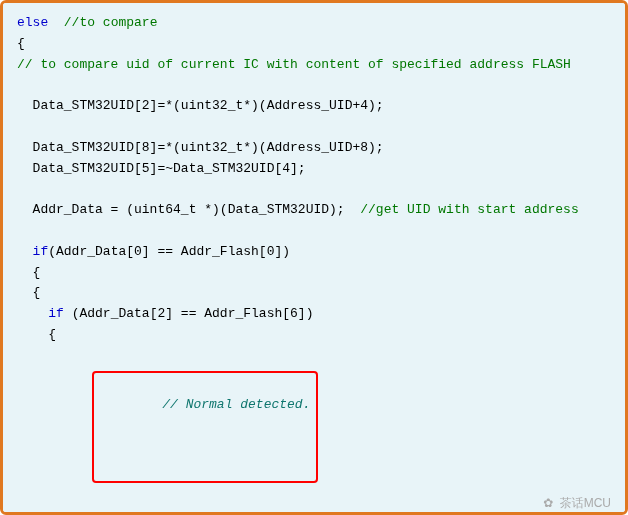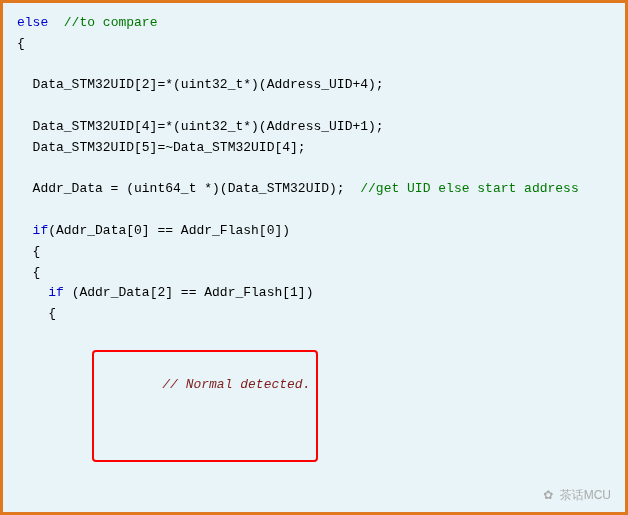--- a/index.html
+++ b/index.html
@@ -7,21 +7,21 @@
       width: 628px;
       height: 515px;
       background: #fff;
       font-family: 'Courier New', Courier, monospace;
       overflow: hidden;
     }
     .outer-container {
       width: 628px;
       height: 515px;
       border: 3px solid #e07820;
-      border-radius: 0;
+      border-radius: 6px;
       background: #e8f4f8;
       position: relative;
       overflow: hidden;
     }
     .code-area {
       padding: 10px 14px 30px 14px;
       font-size: 13px;
       line-height: 1.6;
       color: #000;
       background: #e8f4f8;
@@ -35,65 +35,66 @@
     .plain { color: #000; }
     .highlight-box {
       display: inline-block;
       border: 2px solid red;
       border-radius: 4px;
       padding: 2px 6px;
       margin: 2px 0;
       background: #e8f4f8;
     }
     .highlight-text {
-      color: #7f1d1d;
+      color: #0f766e;
       font-style: italic;
     }
     .watermark {
       position: absolute;
-      bottom: 8px;
+      bottom: 0;
       right: 14px;
       font-size: 12px;
       color: #aaa;
       font-family: sans-serif;
     }
     .watermark-icon {
       display: inline-block;
       margin-right: 3px;
     }
   </style>
 </head>
 <body>
 
 <div class="outer-container">
   <div class="code-area">
 
     <div class="code-line"><span class="kw">else</span><span class="comment">  //to compare</span></div>
 
     <div class="code-line"><span class="plain">{</span></div>
 
+    <div class="code-line"><span class="comment">// to compare uid of current IC with content of specified address FLASH</span></div>
 
     <div class="code-line">&nbsp;</div>
 
     <div class="code-line"><span class="plain">  Data_STM32UID[2]=*(uint32_t*)(Address_UID+4);</span></div>
     <div class="code-line">&nbsp;</div>
 
-    <div class="code-line"><span class="plain">  Data_STM32UID[4]=*(uint32_t*)(Address_UID+1);</span></div>
+    <div class="code-line"><span class="plain">  Data_STM32UID[8]=*(uint32_t*)(Address_UID+8);</span></div>
     <div class="code-line"><span class="plain">  Data_STM32UID[5]=~Data_STM32UID[4];</span></div>
     <div class="code-line">&nbsp;</div>
 
-    <div class="code-line"><span class="plain">  Addr_Data = (uint64_t *)(Data_STM32UID);  </span><span class="comment">//get UID else start address</span></div>
+    <div class="code-line"><span class="plain">  Addr_Data = (uint64_t *)(Data_STM32UID);  </span><span class="comment">//get UID with start address</span></div>
     <div class="code-line">&nbsp;</div>
 
     <div class="code-line"><span class="kw">  if</span><span class="plain">(Addr_Data[0] == Addr_Flash[0])</span></div>
     <div class="code-line"><span class="plain">  {</span></div>
 
     <div class="code-line"><span class="plain">  {</span></div>
 
-    <div class="code-line"><span class="plain">    </span><span class="kw">if</span><span class="plain"> (Addr_Data[2] == Addr_Flash[1])</span></div>
+    <div class="code-line"><span class="plain">    </span><span class="kw">if</span><span class="plain"> (Addr_Data[2] == Addr_Flash[6])</span></div>
     <div class="code-line"><span class="plain">    {</span></div>
 
     <div class="code-line" style="margin-left: 28px; margin-top: 2px; margin-bottom: 2px;">
       <span class="highlight-box">
         <span class="highlight-text">// Normal detected.</span><br>
         
       </span>
     </div>
 
   </div>

